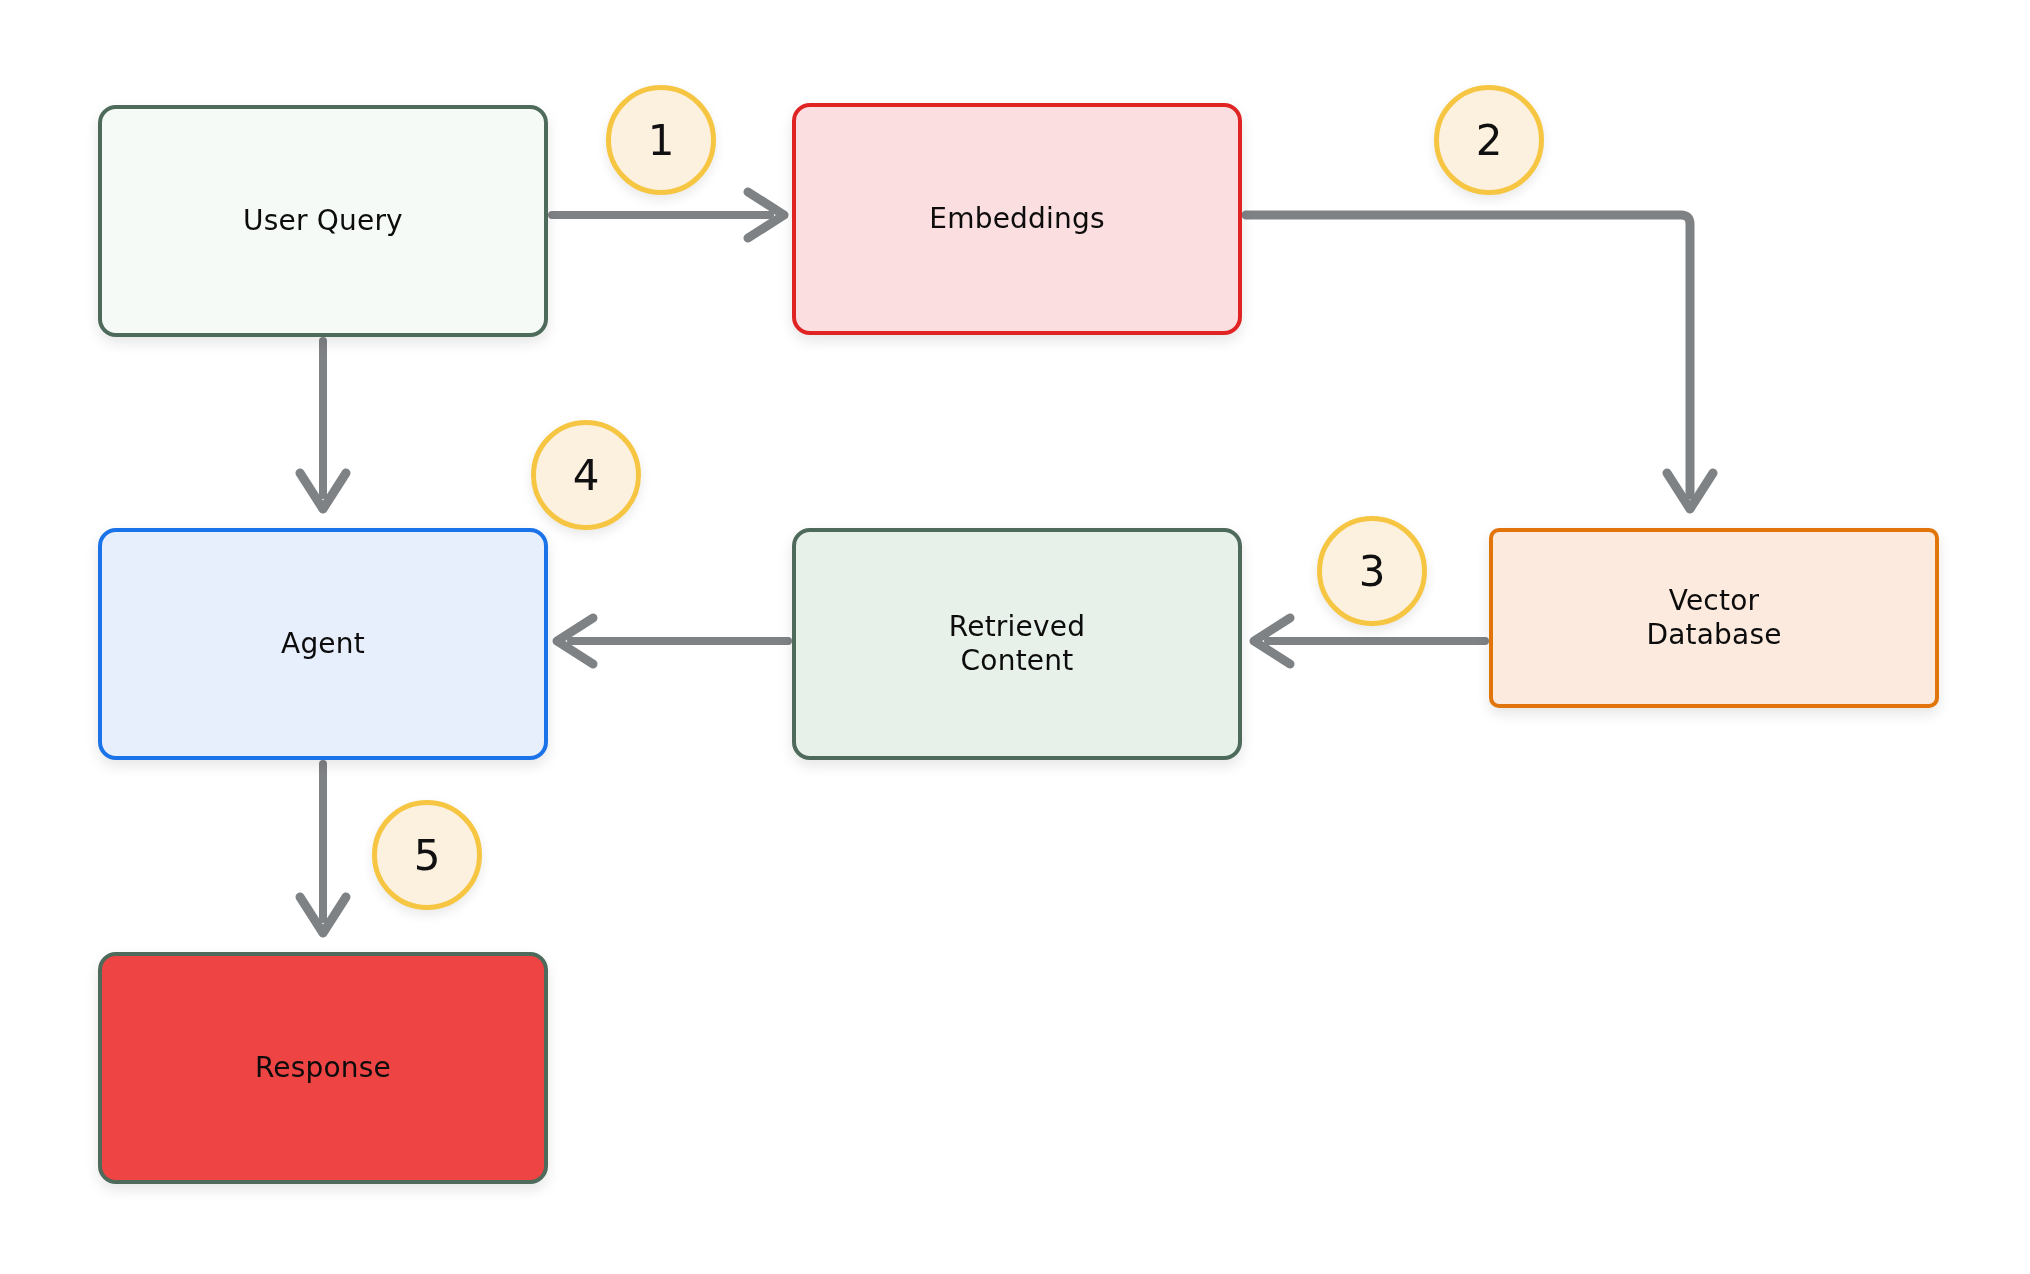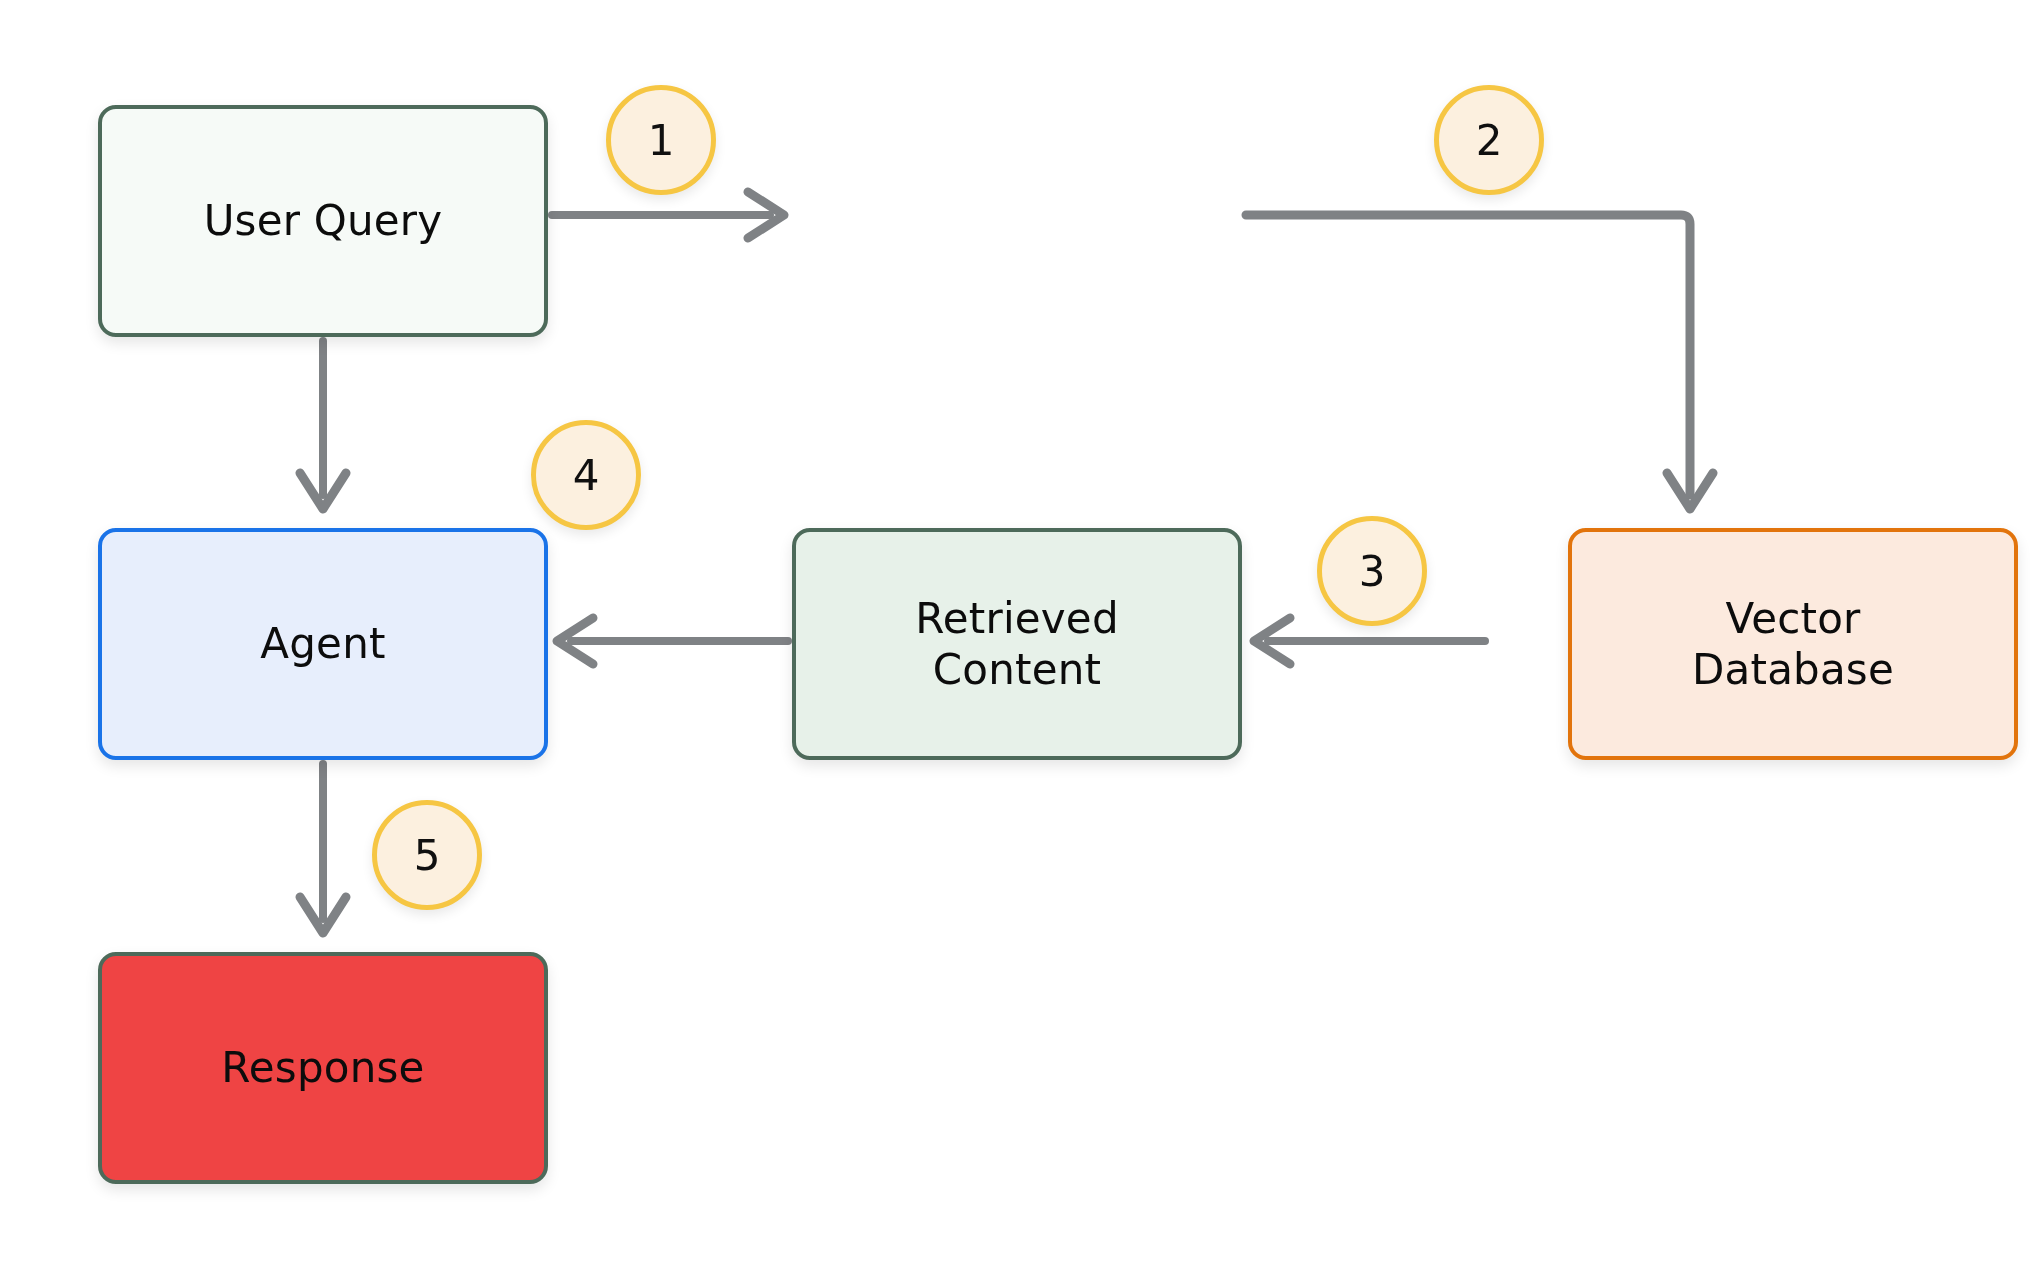--- a/index.html
+++ b/index.html
@@ -30,21 +30,21 @@
     box-sizing: border-box;
     display: flex;
     align-items: center;
     justify-content: center;
     text-align: center;
     border-radius: 18px;
     border-style: solid;
     border-width: 4px;
     box-shadow: 0 6px 14px rgba(0,0,0,0.10);
     font-family: "DejaVu Sans", sans-serif;
-    font-size: 42px;
+    font-size: 28px;
     font-weight: 400;
     color: #0c0c0c;
     line-height: 1.22;
     letter-spacing: 0.2px;
   }
   .node .node-label {
     display: block;
     white-space: pre-line;
   }
   .badge {
@@ -98,22 +98,25 @@
     <g>
       <path d="M 323 764 L 323 919" fill="none" stroke="#7f8285" stroke-width="8" stroke-linecap="round"></path>
       <path d="M 300 897 L 323 933 L 346 897" fill="none" stroke="#7f8285" stroke-width="9" stroke-linecap="round" stroke-linejoin="round"></path>
     </g>
   </svg>
 
   <div class="node" id="node-user-query" style="left: 98px; top: 105px; width: 450px; height: 232px; border-color: rgb(77, 106, 90); background: rgb(246, 250, 247);">
     <span class="node-label">User Query</span>
   </div>
 
+  <div class="node" id="node-embeddings" style="left: 792px; top: 103px; width: 450px; height: 232px; border-color: rgb(224, 36, 36); background: rgb(251, 222, 223);">
+    <span class="node-label">Embeddings</span>
+  </div>
 
-  <div class="node" id="node-vector-database" style="left: 1568px; top: 528px; width: 450px; height: 232px; border-color: rgb(226, 116, 12); background: rgb(252, 234, 222);">
+  <div class="node" id="node-vector-database" style="left: 1489px; top: 528px; width: 450px; height: 180px; border-color: rgb(226, 116, 12); background: rgb(252, 234, 222); border-radius: 10px;">
     <span class="node-label">Vector
 Database</span>
   </div>
 
   <div class="node" id="node-retrieved-content" style="left: 792px; top: 528px; width: 450px; height: 232px; border-color: rgb(77, 106, 90); background: rgb(231, 241, 233); text-align: center;">
     <span class="node-label">Retrieved
 Content</span>
   </div>
 
   <div class="node" id="node-agent" style="left: 98px; top: 528px; width: 450px; height: 232px; border-color: rgb(26, 115, 232); background: rgb(231, 238, 252);">

